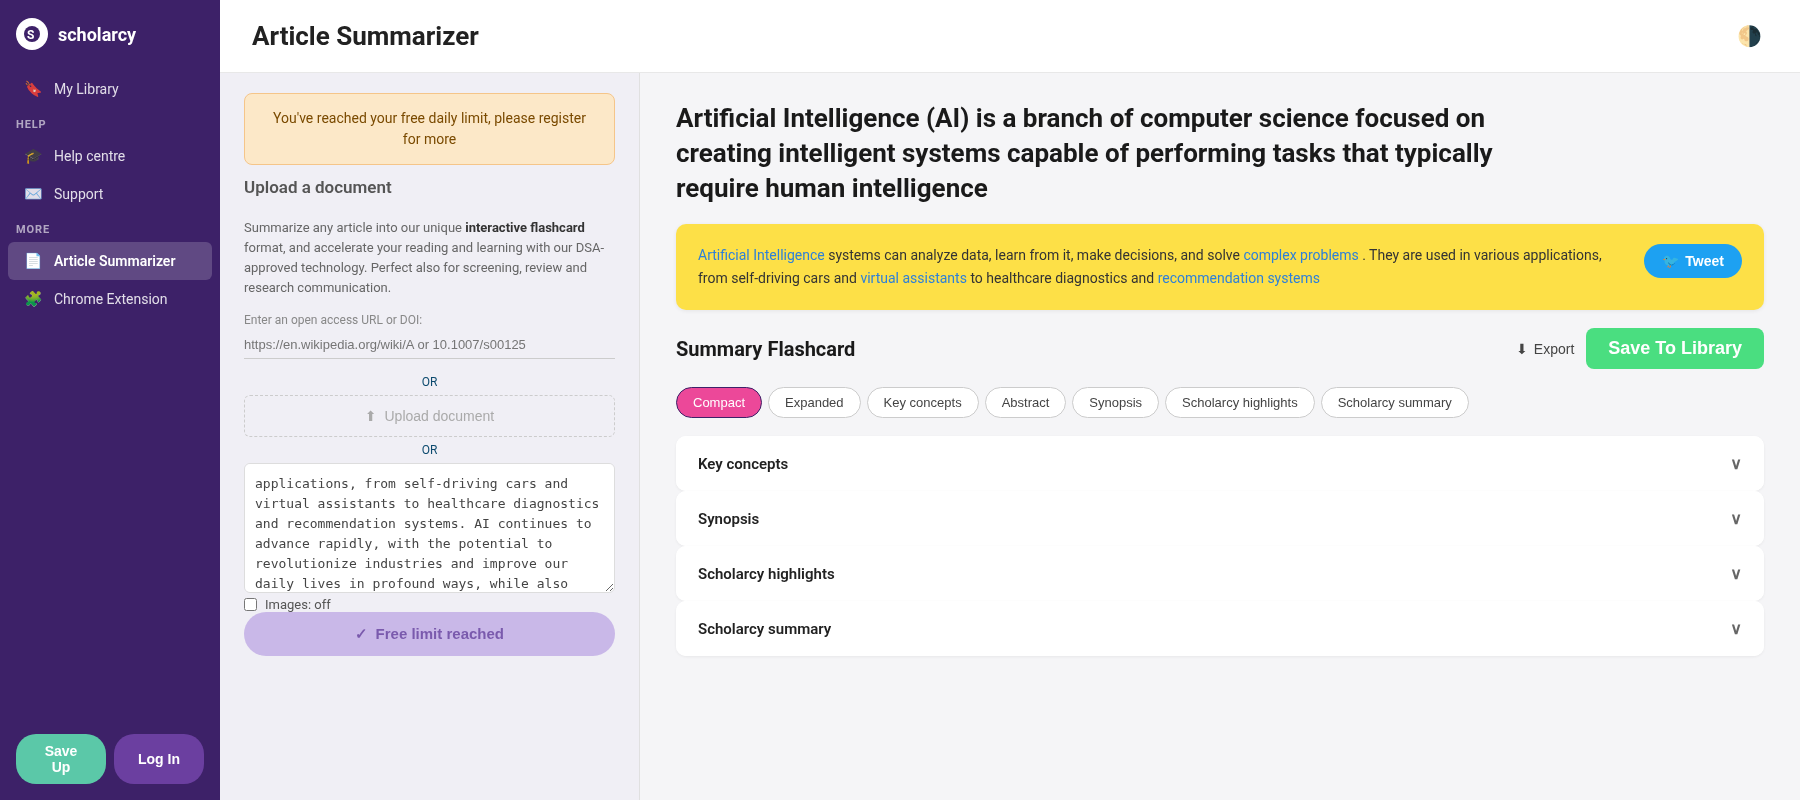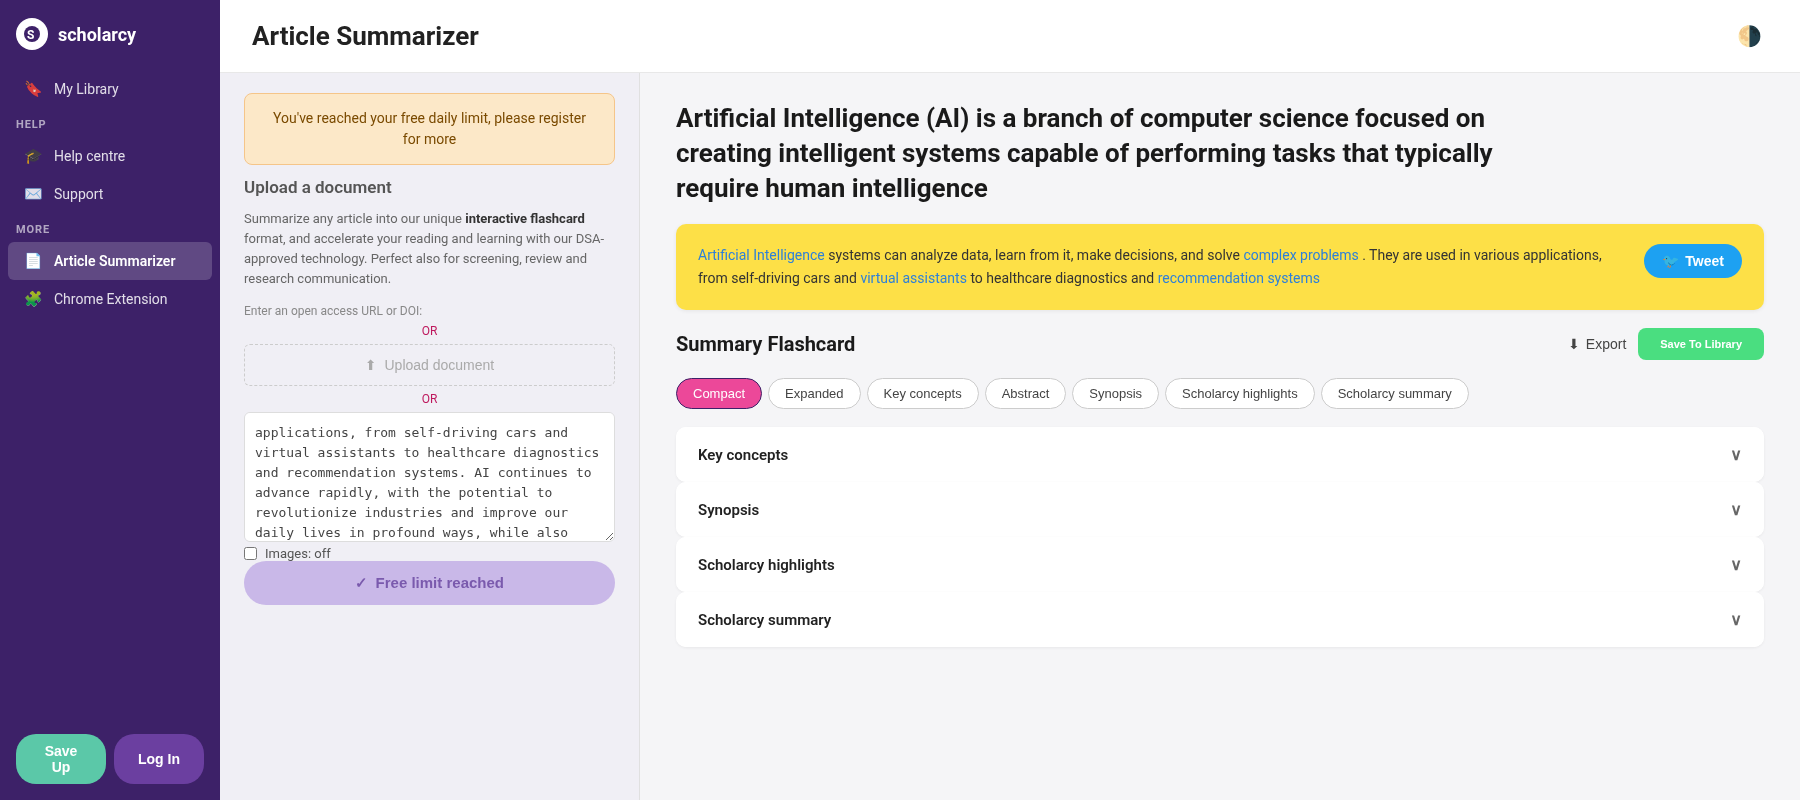--- a/index.html
+++ b/index.html
@@ -143,21 +143,21 @@
       text-align: center;
       line-height: 1.5;
     }
     .upload-section {
       background: #f0eff5;
     }
     .upload-title {
       font-size: 17px;
       font-weight: 600;
       color: #555;
-      margin-bottom: 12px;
+      margin-bottom: 21px;
     }
     .upload-description {
       font-size: 13px;
       color: #666;
       line-height: 1.55;
       margin-bottom: 14px;
     }
     .upload-description strong { color: #333; }
     .url-label {
       font-size: 12px;
@@ -170,21 +170,21 @@
       border-bottom: 1px solid #ccc;
       background: transparent;
       padding: 6px 0;
       font-size: 13px;
       color: #aaa;
       outline: none;
       margin-bottom: 10px;
     }
     .or-divider {
       text-align: center;
-      color: #be185d;
+      color: #0c4a6e;
       font-size: 12px;
       margin: 6px 0;
     }
     .upload-doc-btn {
       width: 100%;
       border: 1.5px dashed #ccc;
       background: transparent;
       border-radius: 6px;
       padding: 12px;
       color: #aaa;
@@ -306,21 +306,21 @@
       display: flex;
       align-items: center;
       gap: 6px;
     }
     .save-library-btn {
       background: #4ade80;
       color: #fff;
       border: none;
       border-radius: 8px;
       padding: 10px 22px;
-      font-size: 11px;
+      font-size: 18px;
       font-weight: 600;
       cursor: pointer;
     }
 
     .tabs-row {
       display: flex;
       gap: 6px;
       flex-wrap: wrap;
     }
     .tab-pill {
@@ -420,20 +420,21 @@
 
       <div class="alert-box">You've reached your free daily limit, please register for more</div>
 
       <div class="upload-section">
         <div class="upload-title">Upload a document</div>
         <div class="upload-description">
           <span>Summarize any article into our unique </span><strong>interactive flashcard</strong><span> format, and accelerate your reading and learning with our DSA-approved technology. Perfect also for screening, review and research communication.</span>
         </div>
 
         <div class="url-label">Enter an open access URL or DOI:</div>
+        <input type="text" class="url-input" placeholder="https://en.wikipedia.org/wiki/A or 10.1007/s00125" style="">
 
         <div class="or-divider">OR</div>
 
         <button class="upload-doc-btn">
           <span>⬆</span>
           <span>Upload document</span>
         </button>
 
         <div class="or-divider">OR</div>
 

